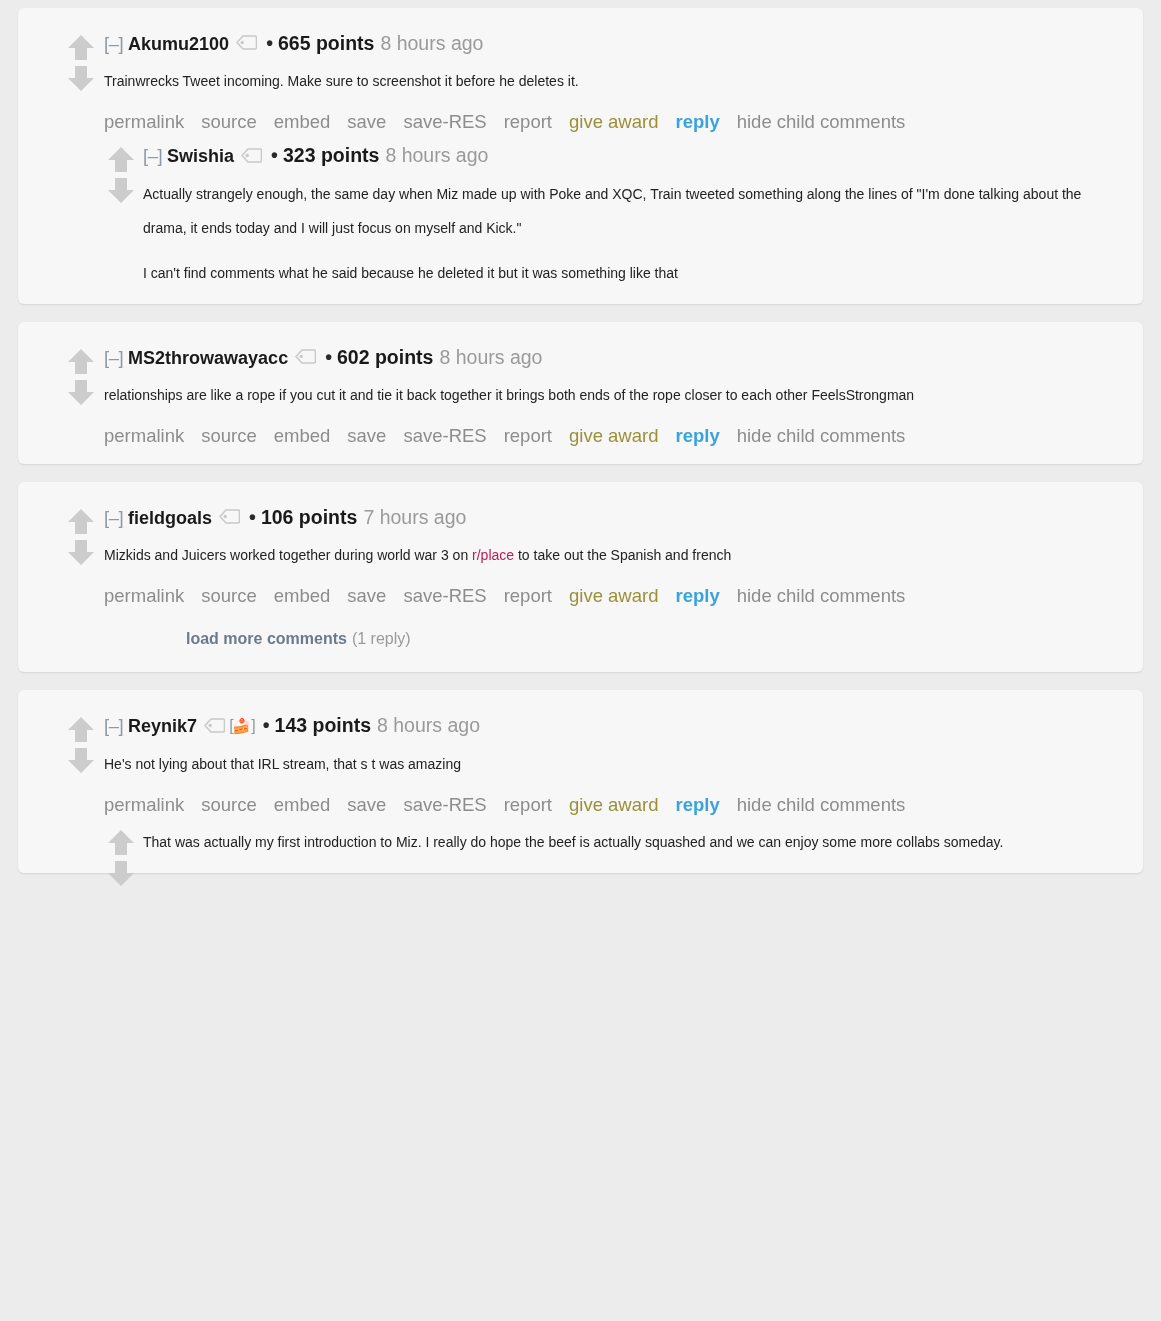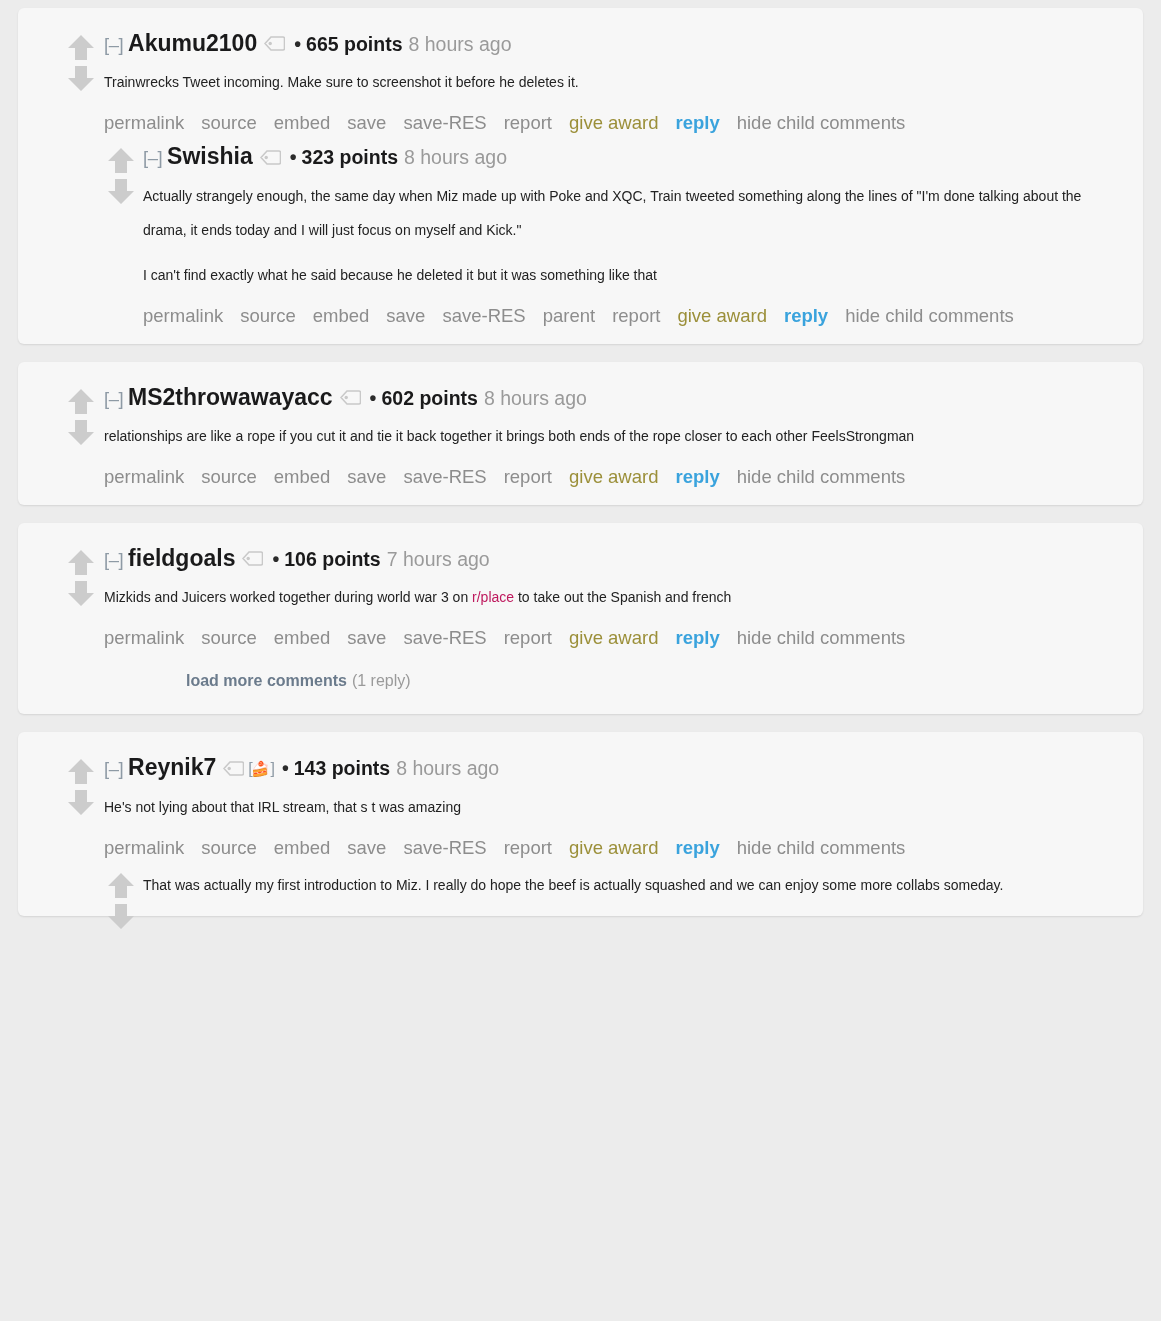--- a/index.html
+++ b/index.html
@@ -66,21 +66,21 @@
   }
   .collapse {
     color: #8e9aa5;
     font-size: 18.5px;
     letter-spacing: -0.5px;
     margin-right: 5px;
   }
   .uname {
     font-weight: bold;
     color: #1a1a1b;
-    font-size: 23px;
+    font-size: 18px;
   }
   .tag-icon {
     display: inline-block;
     vertical-align: middle;
     margin: 0 2px 3px 7px;
   }
   .cake {
     display: inline-block;
     vertical-align: middle;
     margin: 0 1px 2px 2px;
@@ -203,26 +203,23 @@
 
       <div class="chead">
         <span class="collapse">[–]</span><span class="uname">Swishia</span><span class="tag-icon"><svg width="21" height="15" viewBox="0 0 21 15">
               <path d="M7 1 H19 A1.6 1.6 0 0 1 20.5 2.6 V12.4 A1.6 1.6 0 0 1 19 14 H7 L1 7.5 Z" fill="none" stroke="#c9c9c9" stroke-width="1.6"></path>
               <circle cx="6.2" cy="7.5" r="1.7" fill="#c9c9c9"></circle>
             </svg></span><span class="dot">•</span><span class="points">323 points</span><span class="ago">8 hours ago</span>
       </div>
 
       <div class="cbody">
         <p>Actually strangely enough, the same day when Miz made up with Poke and XQC, Train tweeted something along the lines of "I'm done talking about the drama, it ends today and I will just focus on myself and Kick."</p>
-        <p>I can't find exactly what he said because he deleted it but it was something like that</p>
-      </div>
-
-      <div class="actions">
-        <a href="#">permalink</a><a href="#">source</a><a href="#">embed</a><a href="#">save</a><a href="#">save-RES</a><a href="#">parent</a><a href="#">report</a><a href="#" class="award">give award</a><a href="#" class="reply">reply</a><a href="#">hide child comments</a>
-      </div>
+        <p>I can't find comments what he said because he deleted it but it was something like that</p>
+      </div>
+
     </div>
   </div>
 
   <div class="card">
     <div class="comment">
       <div class="votes">
         <span class="arrow">
           <svg width="30" height="31" viewBox="0 0 30 31">
               <polygon points="15,3 28,16 21,16 21,28 9,28 9,16 2,16" fill="#ccc"></polygon>
             </svg>

